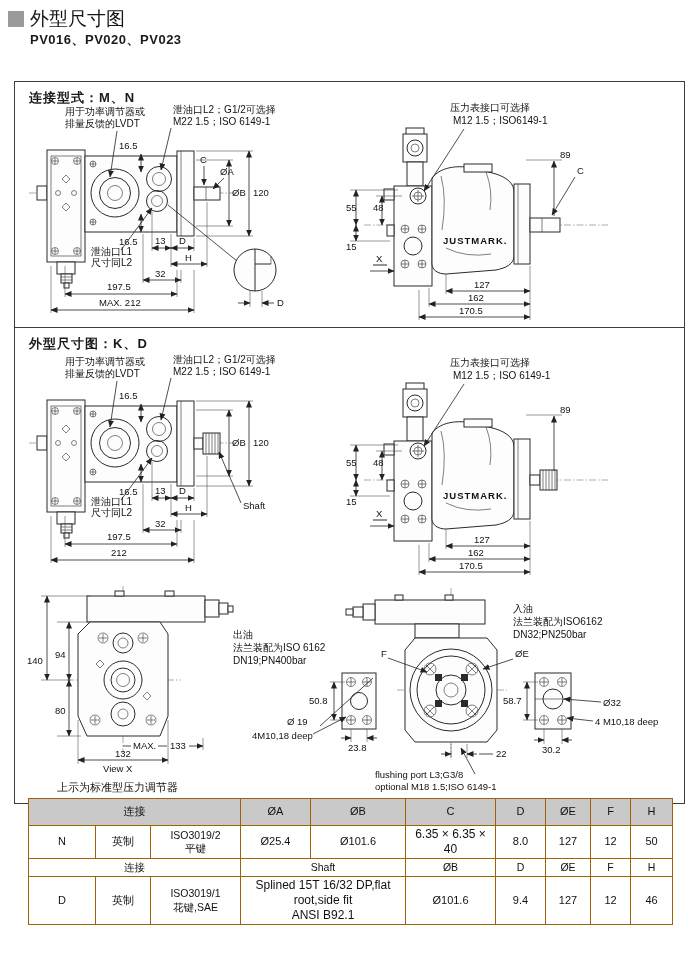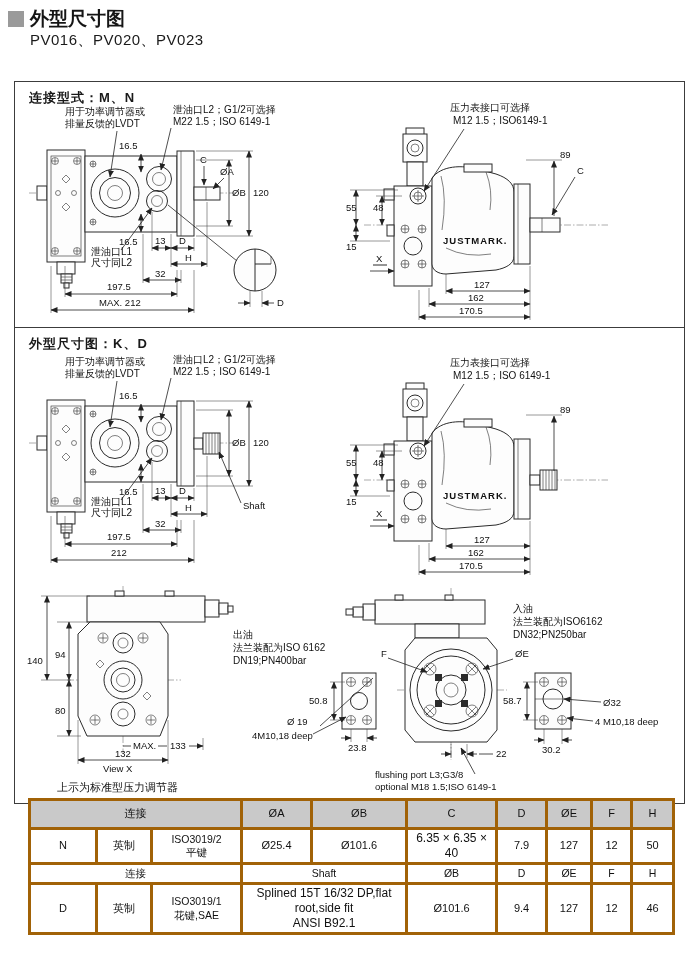--- a/index.html
+++ b/index.html
@@ -1,42 +1,42 @@
 <!DOCTYPE html>
 <html><head>
 <meta charset="utf-8">
 <style>
   html,body{margin:0;padding:0;background:#e8e8e8;}
   .page{position:relative;width:700px;height:954px;background:#ffffff;
         font-family:"Liberation Sans",sans-serif;color:#111;overflow:hidden;}
   .title-row{position:absolute;left:8px;top:6px;display:flex;align-items:center;gap:6px;}
   .title-sq{width:16px;height:16px;background:#9a9a9a;display:inline-block;}
-  .title{font-size:19px;font-weight:bold;color:#151515;}
-  .subtitle{position:absolute;left:30px;top:31px;font-size:15px;font-weight:normal;color:#1a1a1a;letter-spacing:.5px;}
+  .title{font-size:19px;font-weight:normal;color:#151515;}
+  .subtitle{position:absolute;left:30px;top:31px;font-size:13px;font-weight:bold;color:#1a1a1a;letter-spacing:.5px;}
   .main-box{position:absolute;left:14px;top:62px;width:669px;height:721px;border:1.5px solid #3c3c3c;background:#fff;margin-top:19px;}
   .sec-hdr{position:absolute;font-size:13px;font-weight:bold;color:#191919;letter-spacing:1px;}
   .hdr-mn{left:14px;top:7px;}
   .divider{position:absolute;left:0;width:100%;top:245px;border-top:1.5px solid #3c3c3c;}
   .hdr-kd{left:14px;top:253px;}
   svg{position:absolute;overflow:visible;}
   .s{stroke:#2b2b2b;fill:none;stroke-width:1;}
   .sf{stroke:#2b2b2b;fill:#fdfdfd;stroke-width:1;}
   .tn{stroke:#2b2b2b;fill:none;stroke-width:.6;}
   .dim{stroke:#222;fill:none;stroke-width:.8;}
   .ext{stroke:#444;fill:none;stroke-width:.55;}
   .cl{stroke:#666;fill:none;stroke-width:.55;stroke-dasharray:7 2 1.5 2;}
   .hat{stroke:#2b2b2b;fill:none;stroke-width:.6;}
   text{fill:#111;}
   .t{font:10px "Liberation Sans",sans-serif;}
   .d{font:9.5px "Liberation Sans",sans-serif;}
   .b{font:bold 9.5px "Liberation Sans",sans-serif;letter-spacing:1px;}
   .cap{font:11px "Liberation Sans",sans-serif;}
   table.spec{position:absolute;left:28px;top:798px;border-collapse:collapse;table-layout:fixed;width:644px;
       font-size:11px;text-align:center;color:#111;}
-  table.spec td{border:3px solid #a16207;padding:1px 2px;vertical-align:middle;line-height:1.25;}
+  table.spec td{border:1px solid #a16207;padding:1px 2px;vertical-align:middle;line-height:1.25;}
   table.spec tr.gh td{background:#c9c9c9;height:24px;}
   table.spec tr.wh td{height:15px;font-size:10.5px;}
   table.spec tr.r1 td{height:30px;}
   .pre{white-space:pre-line;font-size:10.5px;}
   .small{font-size:12px;}
 </style>
 </head>
 <body>
 
 <div class="page">
@@ -643,21 +643,21 @@
       <td>H</td>
     </tr>
     <tr class="r1">
       <td>N</td>
       <td>英制</td>
       <td class="pre">ISO3019/2
 平键</td>
       <td>Ø25.4</td>
       <td>Ø101.6</td>
       <td class="small">6.35 × 6.35 × 40</td>
-      <td>7.9</td>
+      <td>8.0</td>
       <td>127</td>
       <td>12</td>
       <td>50</td>
     </tr>
     <tr class="wh">
       <td colspan="3">连接</td>
       <td colspan="2">Shaft</td>
       <td>ØB</td>
       <td>D</td>
       <td>ØE</td>

